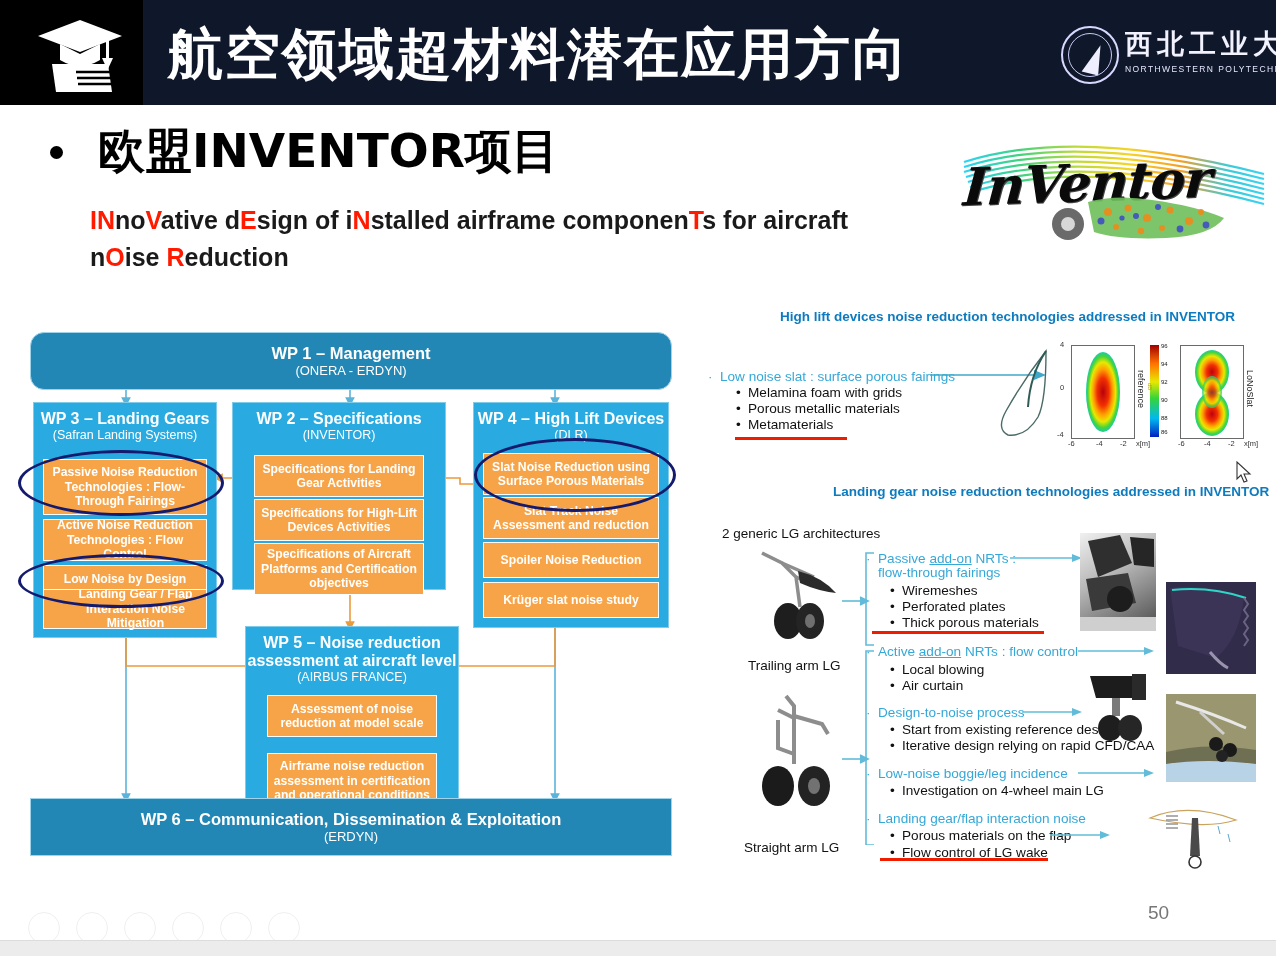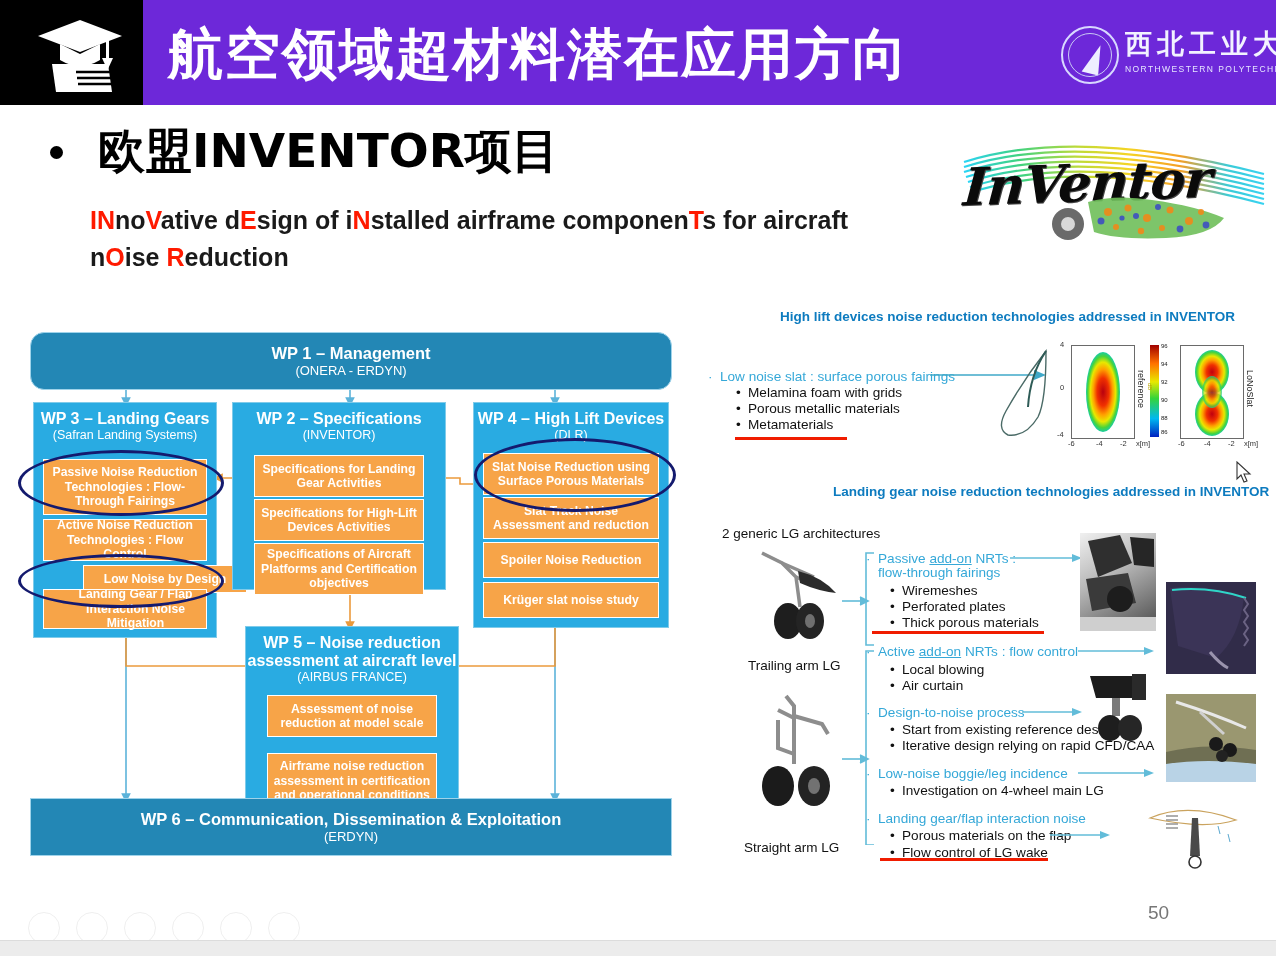--- a/index.html
+++ b/index.html
@@ -6,21 +6,21 @@
   html,body{margin:0;padding:0;}
   body{
     width:1276px;height:956px;overflow:hidden;
     background:#ffffff;
     font-family:"Liberation Sans","DejaVu Sans",sans-serif;
     position:relative;
   }
   .slide{position:absolute;left:0;top:0;width:1276px;height:956px;background:#fff;}
 
   
-  .hdr{position:absolute;left:0;top:0;width:1276px;height:105px;background:#6d28d9;}
+  .hdr{position:absolute;left:0;top:0;width:1276px;height:105px;background:#0f172a;}
   .hdr-black{position:absolute;left:0;top:0;width:143px;height:105px;background:#000;}
   .cap-icon{position:absolute;left:36px;top:14px;width:88px;height:80px;}
   .hdr-title{
     position:absolute;left:168px;top:12px;width:860px;height:84px;
     color:#fff;font-size:55px;font-weight:bold;line-height:84px;
     letter-spacing:2px;white-space:nowrap;
     font-family:"DejaVu Sans","Liberation Sans",sans-serif;
   }
   .nwpu{position:absolute;left:1055px;top:22px;width:205px;height:66px;}
   .nwpu-ring{position:absolute;left:6px;top:4px;width:54px;height:54px;border:2px solid #d8d8ff;border-radius:50%;}
@@ -207,21 +207,21 @@
       <div class="t2">(ONERA - ERDYN)</div>
     </div>
 
     <div class="wpcol" style="left:3px;top:76px;width:182px;height:234px;">
       <div class="head">
         <span class="t1">WP 3 – Landing Gears</span>
         <span class="t2">(Safran Landing Systems)</span>
       </div>
       <div class="obox" style="left:9px;top:56px;width:164px;height:56px;">Passive Noise Reduction Technologies : Flow-Through Fairings</div>
       <div class="obox" style="left:9px;top:116px;width:164px;height:42px;">Active Noise Reduction Technologies : Flow Control</div>
-      <div class="obox" style="left:9px;top:162px;width:164px;height:28px;margin-left:40px;">Low Noise by Design</div>
+      <div class="obox" style="left:9px;top:162px;width:164px;height:28px;">Low Noise by Design</div>
       <div class="obox" style="left:9px;top:186px;width:164px;height:40px;padding-left:24px;">Landing Gear / Flap Interaction Noise Mitigation</div>
     </div>
     <div class="ellipse" style="left:-12px;top:124px;width:200px;height:60px;"></div>
     <div class="ellipse" style="left:-12px;top:228px;width:200px;height:48px;"></div>
 
     <div class="wpcol" style="left:202px;top:76px;width:212px;height:186px;">
       <div class="head">
         <span class="t1">WP 2 – Specifications</span>
         <span class="t2">(INVENTOR)</span>
       </div>

